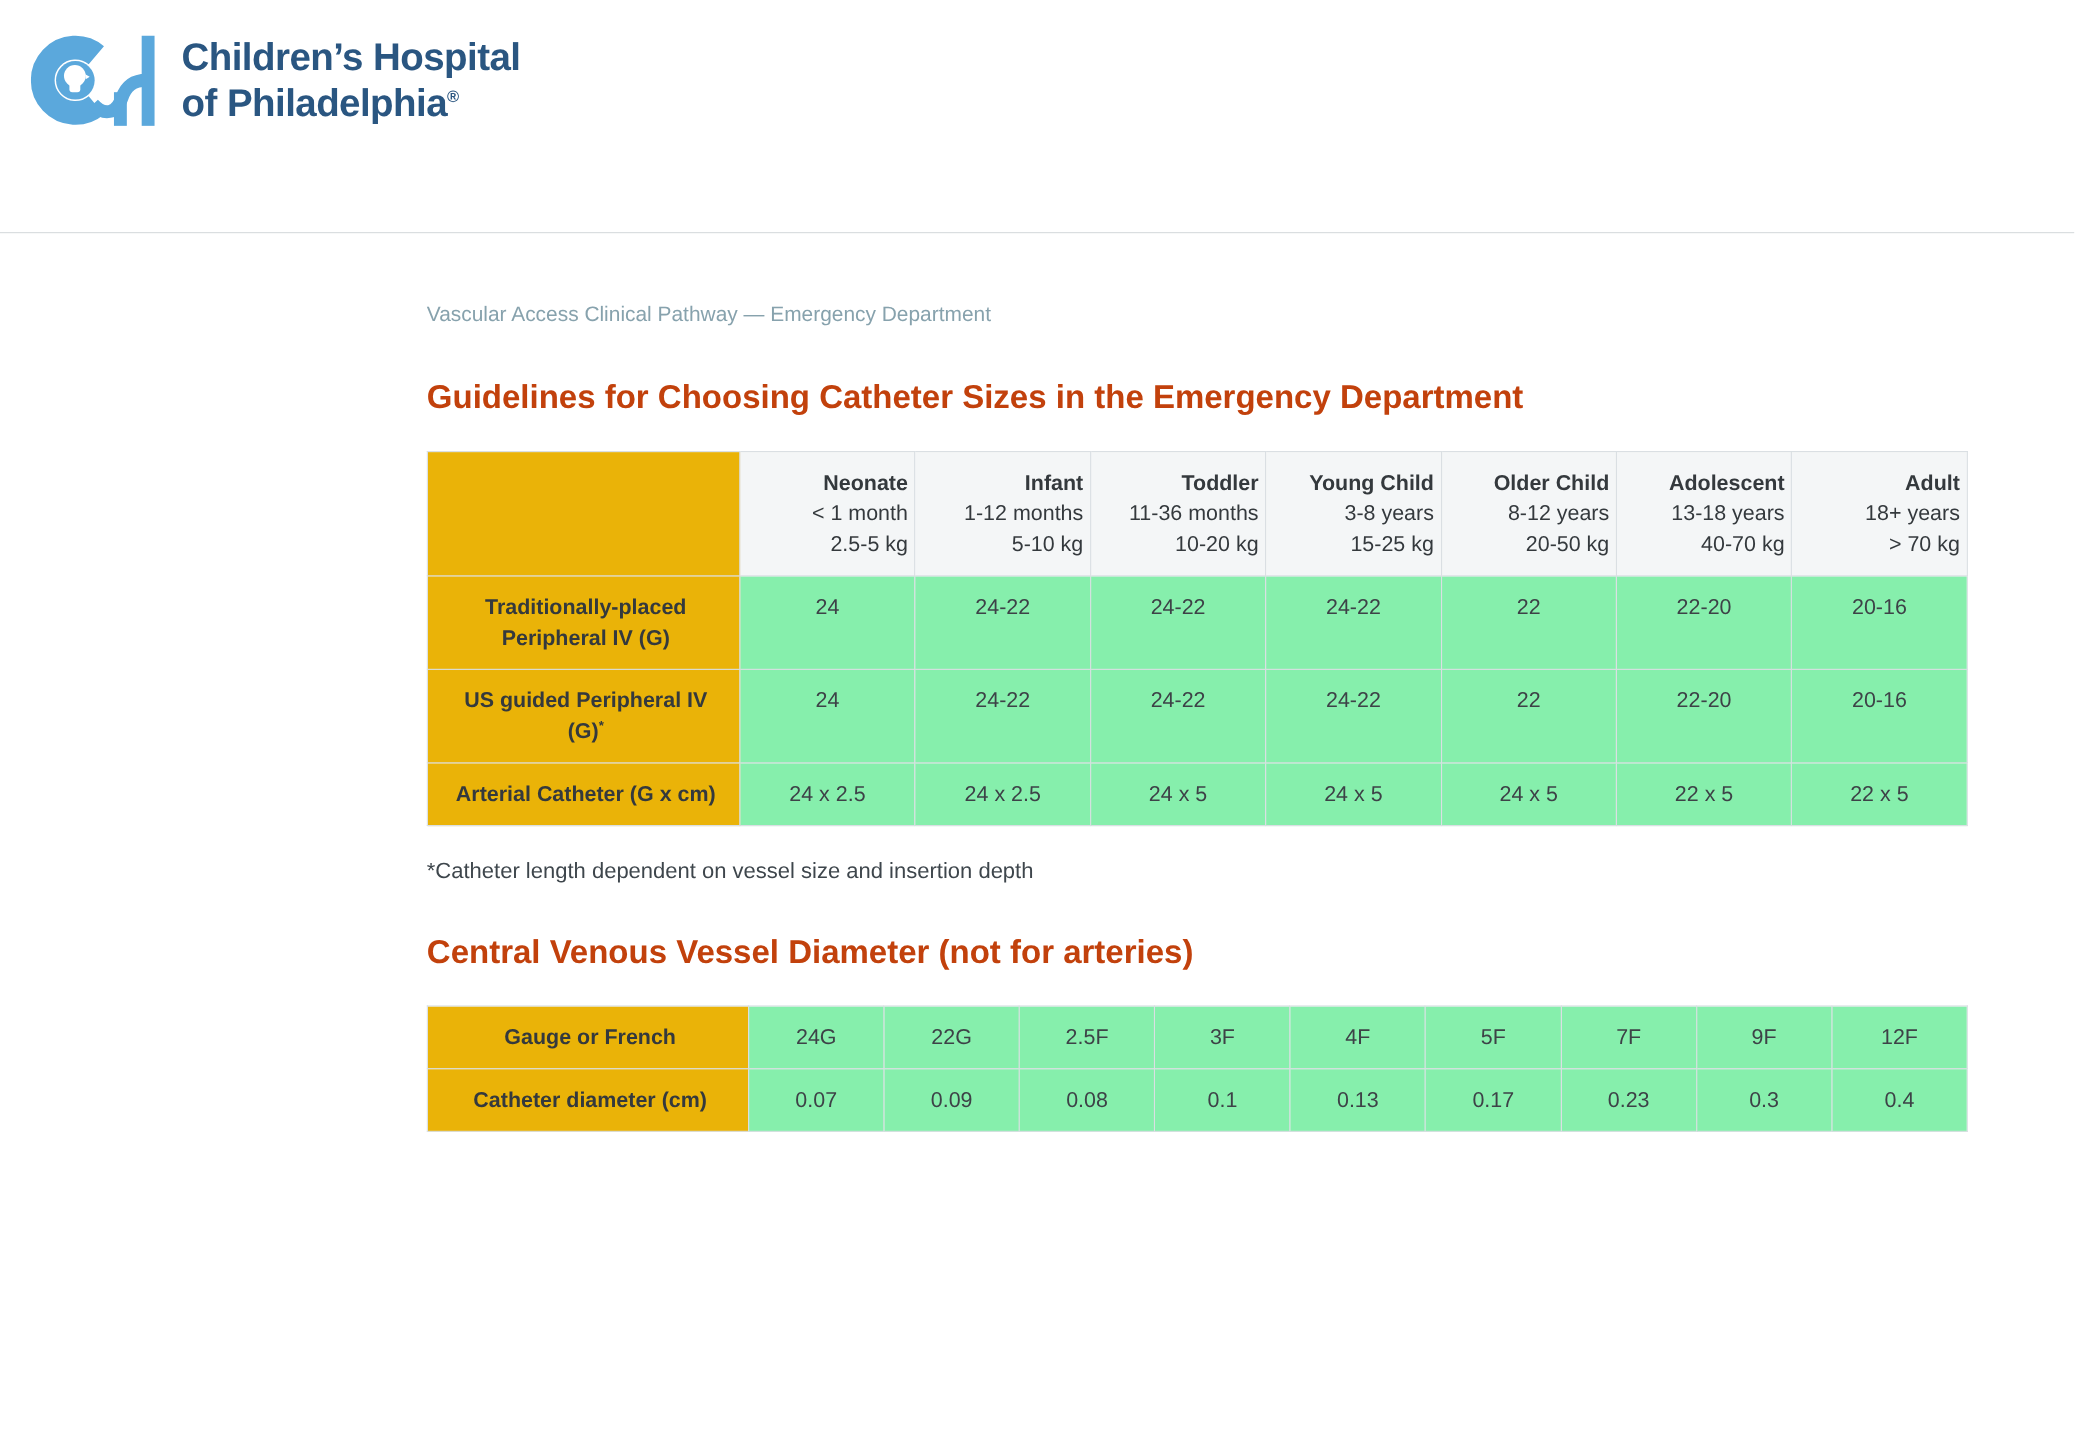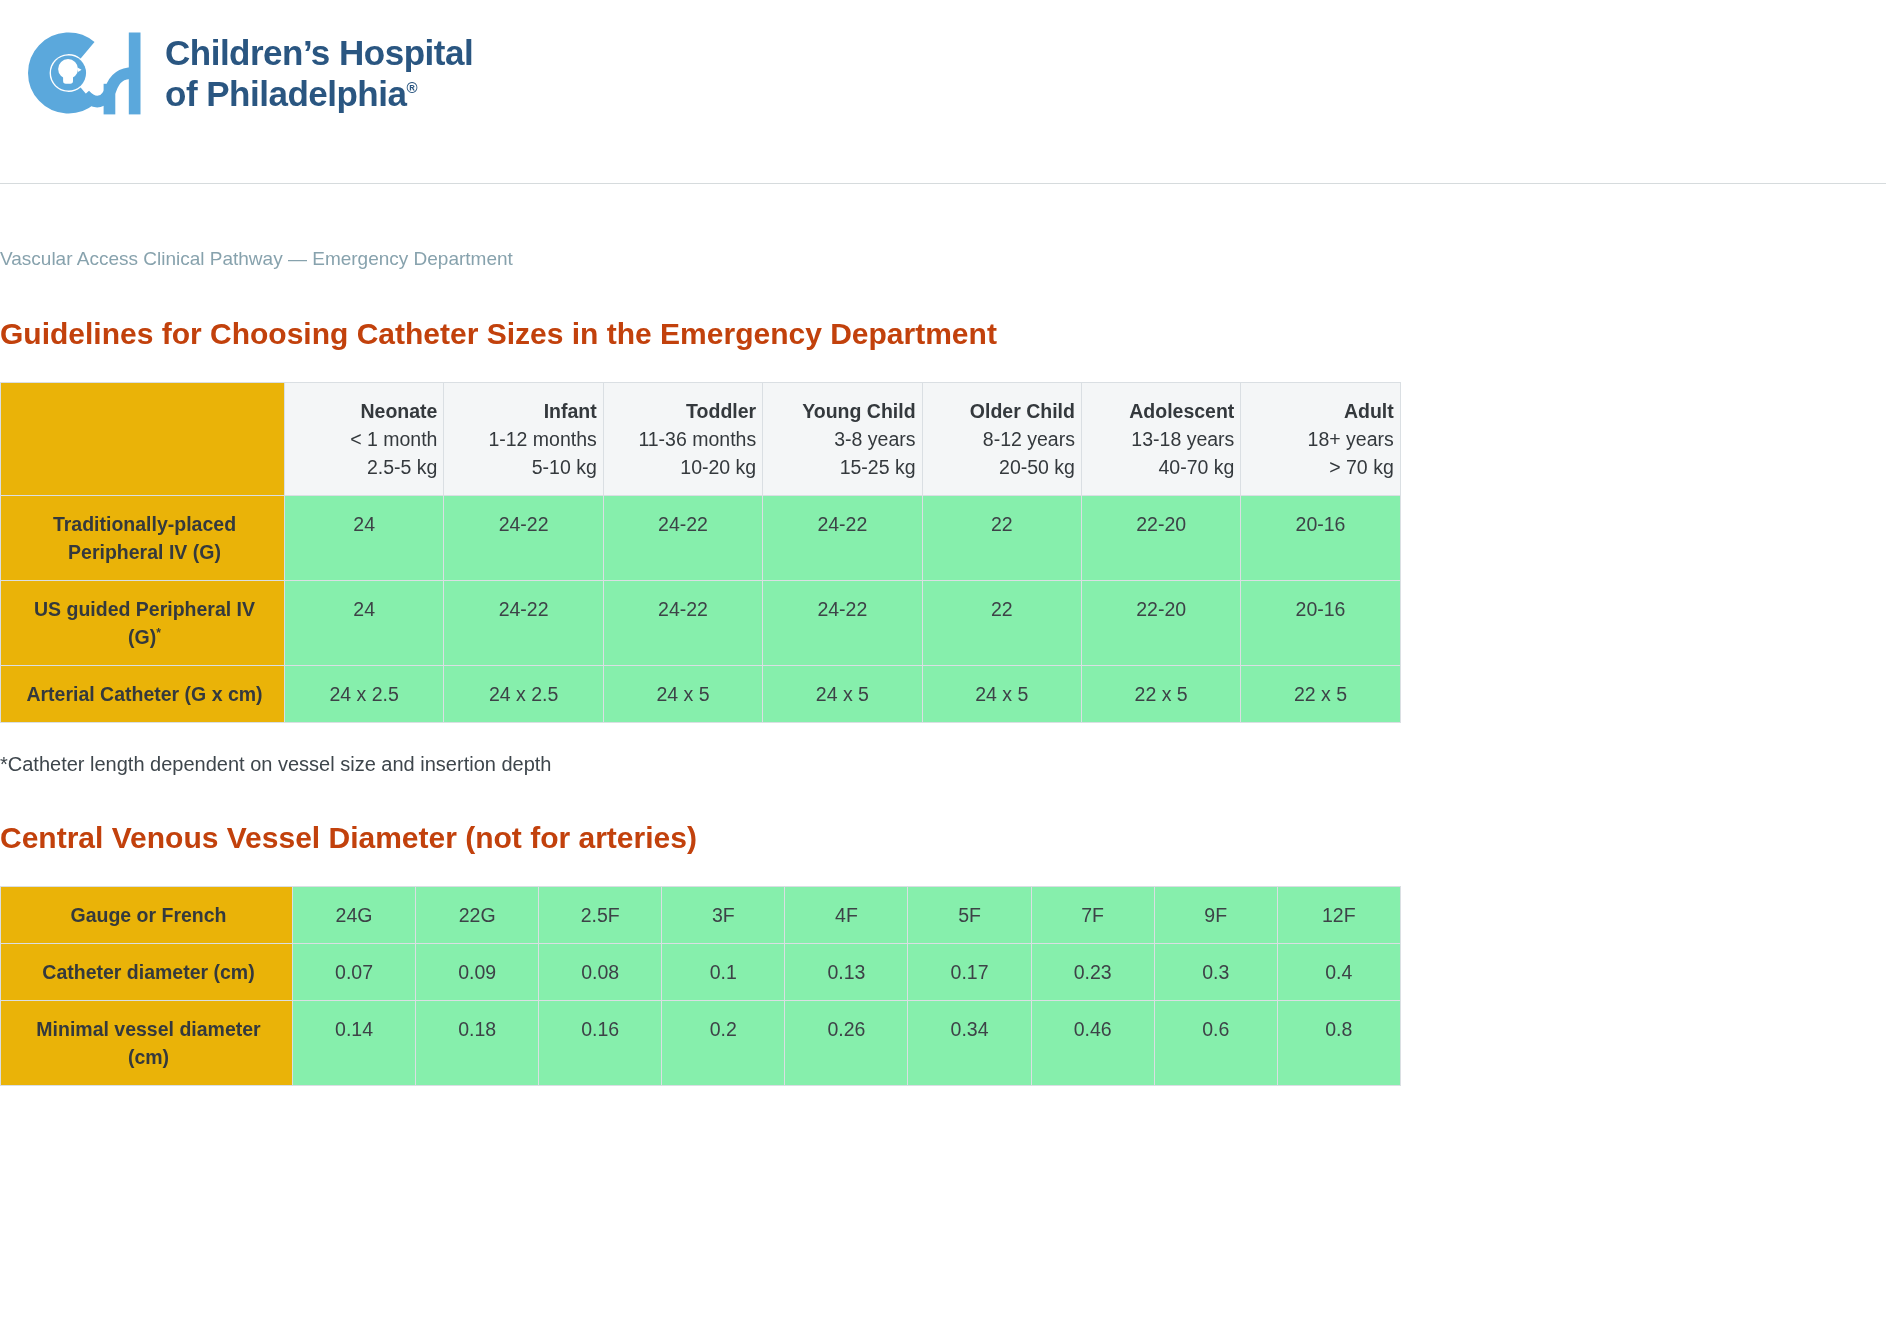--- a/index.html
+++ b/index.html
@@ -2,27 +2,27 @@
 <html><head>
 <meta charset="utf-8">
 <style>
   html,body{margin:0;padding:0;background:#fff;}
   .page{
     width:1886px;height:1322px;overflow:hidden;background:#fff;
     font-family:"Liberation Sans",sans-serif;color:#3d4247;
     position:relative;
   }
   
-  .site-header{height:184px;border-bottom:1px solid #d6dbdd;box-sizing:border-box;}
+  .site-header{height:212px;border-bottom:1px solid #d6dbdd;box-sizing:border-box;}
   .logo{display:flex;align-items:center;padding:28px 0 0 28px;width:560px;cursor:pointer;}
   .logo-mark{flex:0 0 auto;}
   .wordmark{margin-left:20px;color:#2a5681;font-weight:700;font-size:35px;line-height:41px;letter-spacing:-0.5px;}
   .wordmark sup{font-size:15px;vertical-align:super;line-height:0;}
   
-  .content{width:1400px;}
+  .content{margin-left:388px;width:1400px;}
   .breadcrumb{margin-top:64px;font-size:19px;color:#87a2ad;}
   h2.section-title{margin:46px 0 0 0;font-size:30px;line-height:36px;font-weight:700;color:#c2410c;}
   h2.second{margin-top:44px;}
   
   table{border-collapse:collapse;table-layout:fixed;width:1400px;margin-top:30px;
         font-size:19.5px;line-height:28px;}
   th,td{border:1px solid #dadfe3;vertical-align:top;box-sizing:border-box;}
   td{ text-align:center;padding:14px 8px;white-space:pre-line;color:#3d4247;background:#86efac;}
   th.rowhead{background:#eab308;text-align:center;padding:14px 10px 14px 14px;font-weight:700;color:#34393d;}
   th.rowhead sup{font-size:12px;line-height:0;vertical-align:super;}
@@ -170,29 +170,17 @@
             <td>0.07</td>
             <td>0.09</td>
             <td>0.08</td>
             <td>0.1</td>
             <td>0.13</td>
             <td>0.17</td>
             <td>0.23</td>
             <td>0.3</td>
             <td>0.4</td>
           </tr>
-          <tr>
-            <th class="rowhead">Minimal vessel diameter (cm)</th>
-            <td>0.14</td>
-            <td>0.18</td>
-            <td>0.16</td>
-            <td>0.2</td>
-            <td>0.26</td>
-            <td>0.34</td>
-            <td>0.46</td>
-            <td>0.6</td>
-            <td>0.8</td>
-          </tr>
         </tbody>
     </table>
 
   </div>
 </div>
 
 </body></html>

